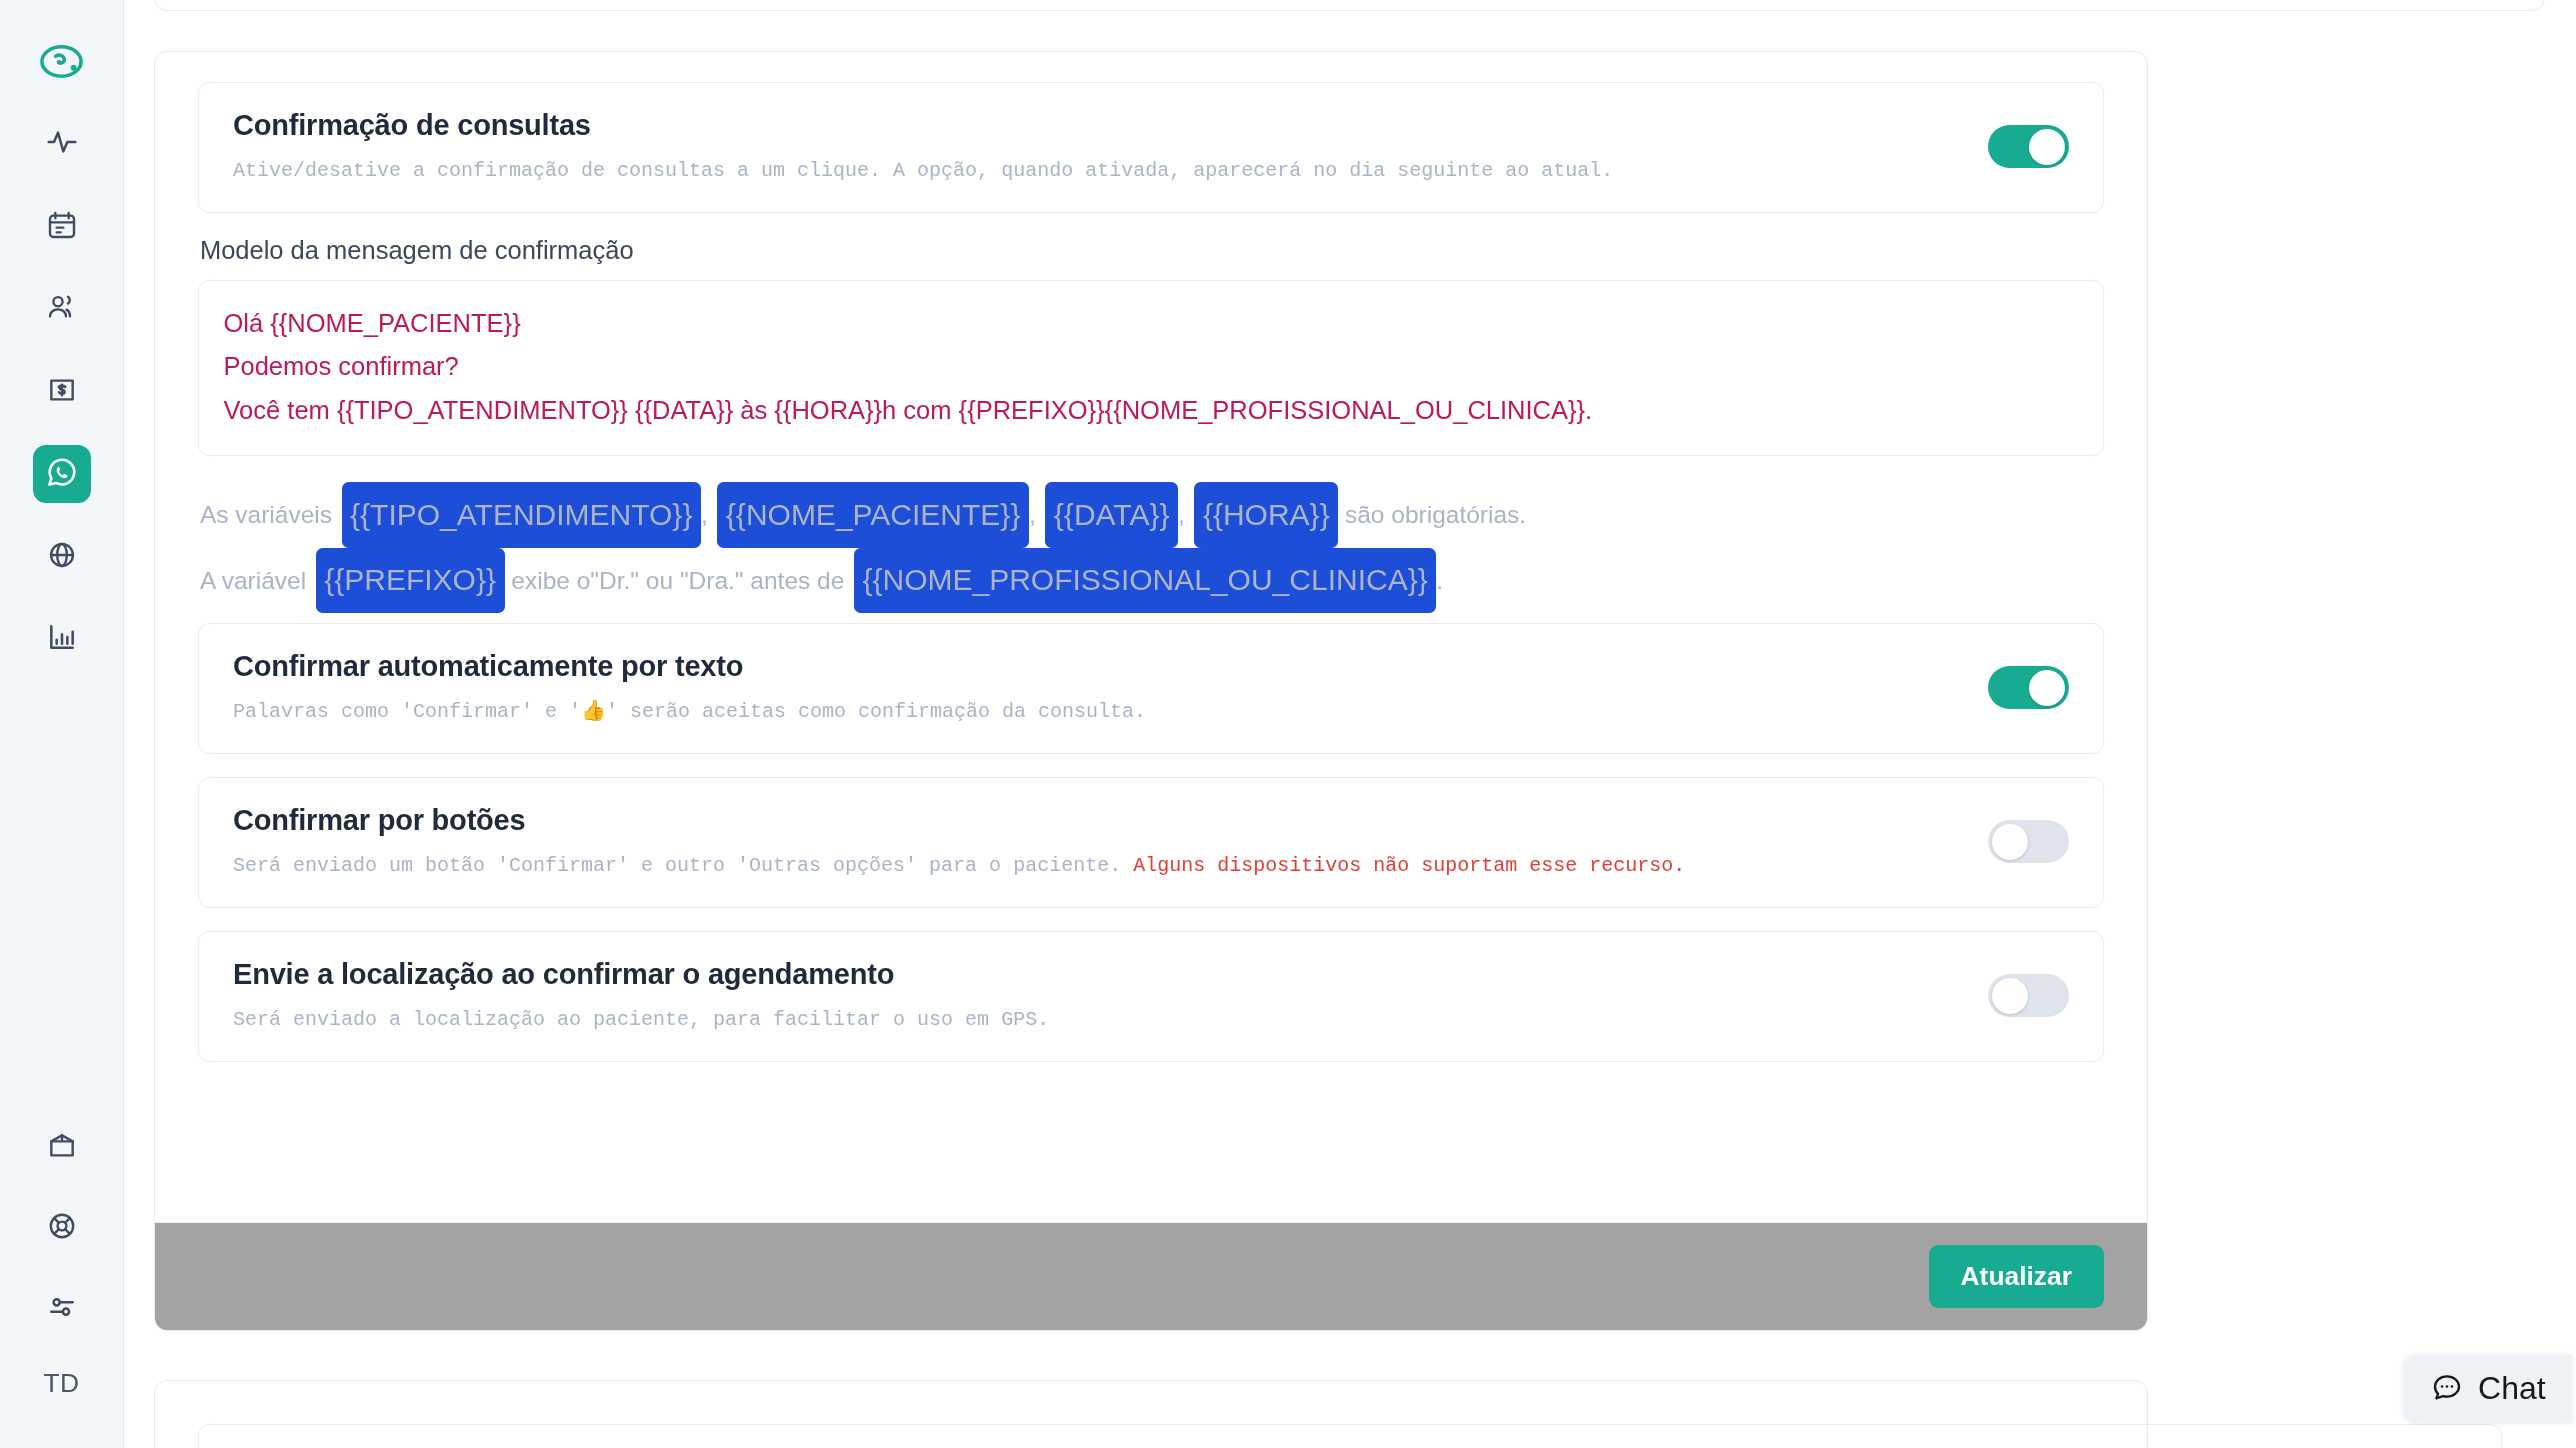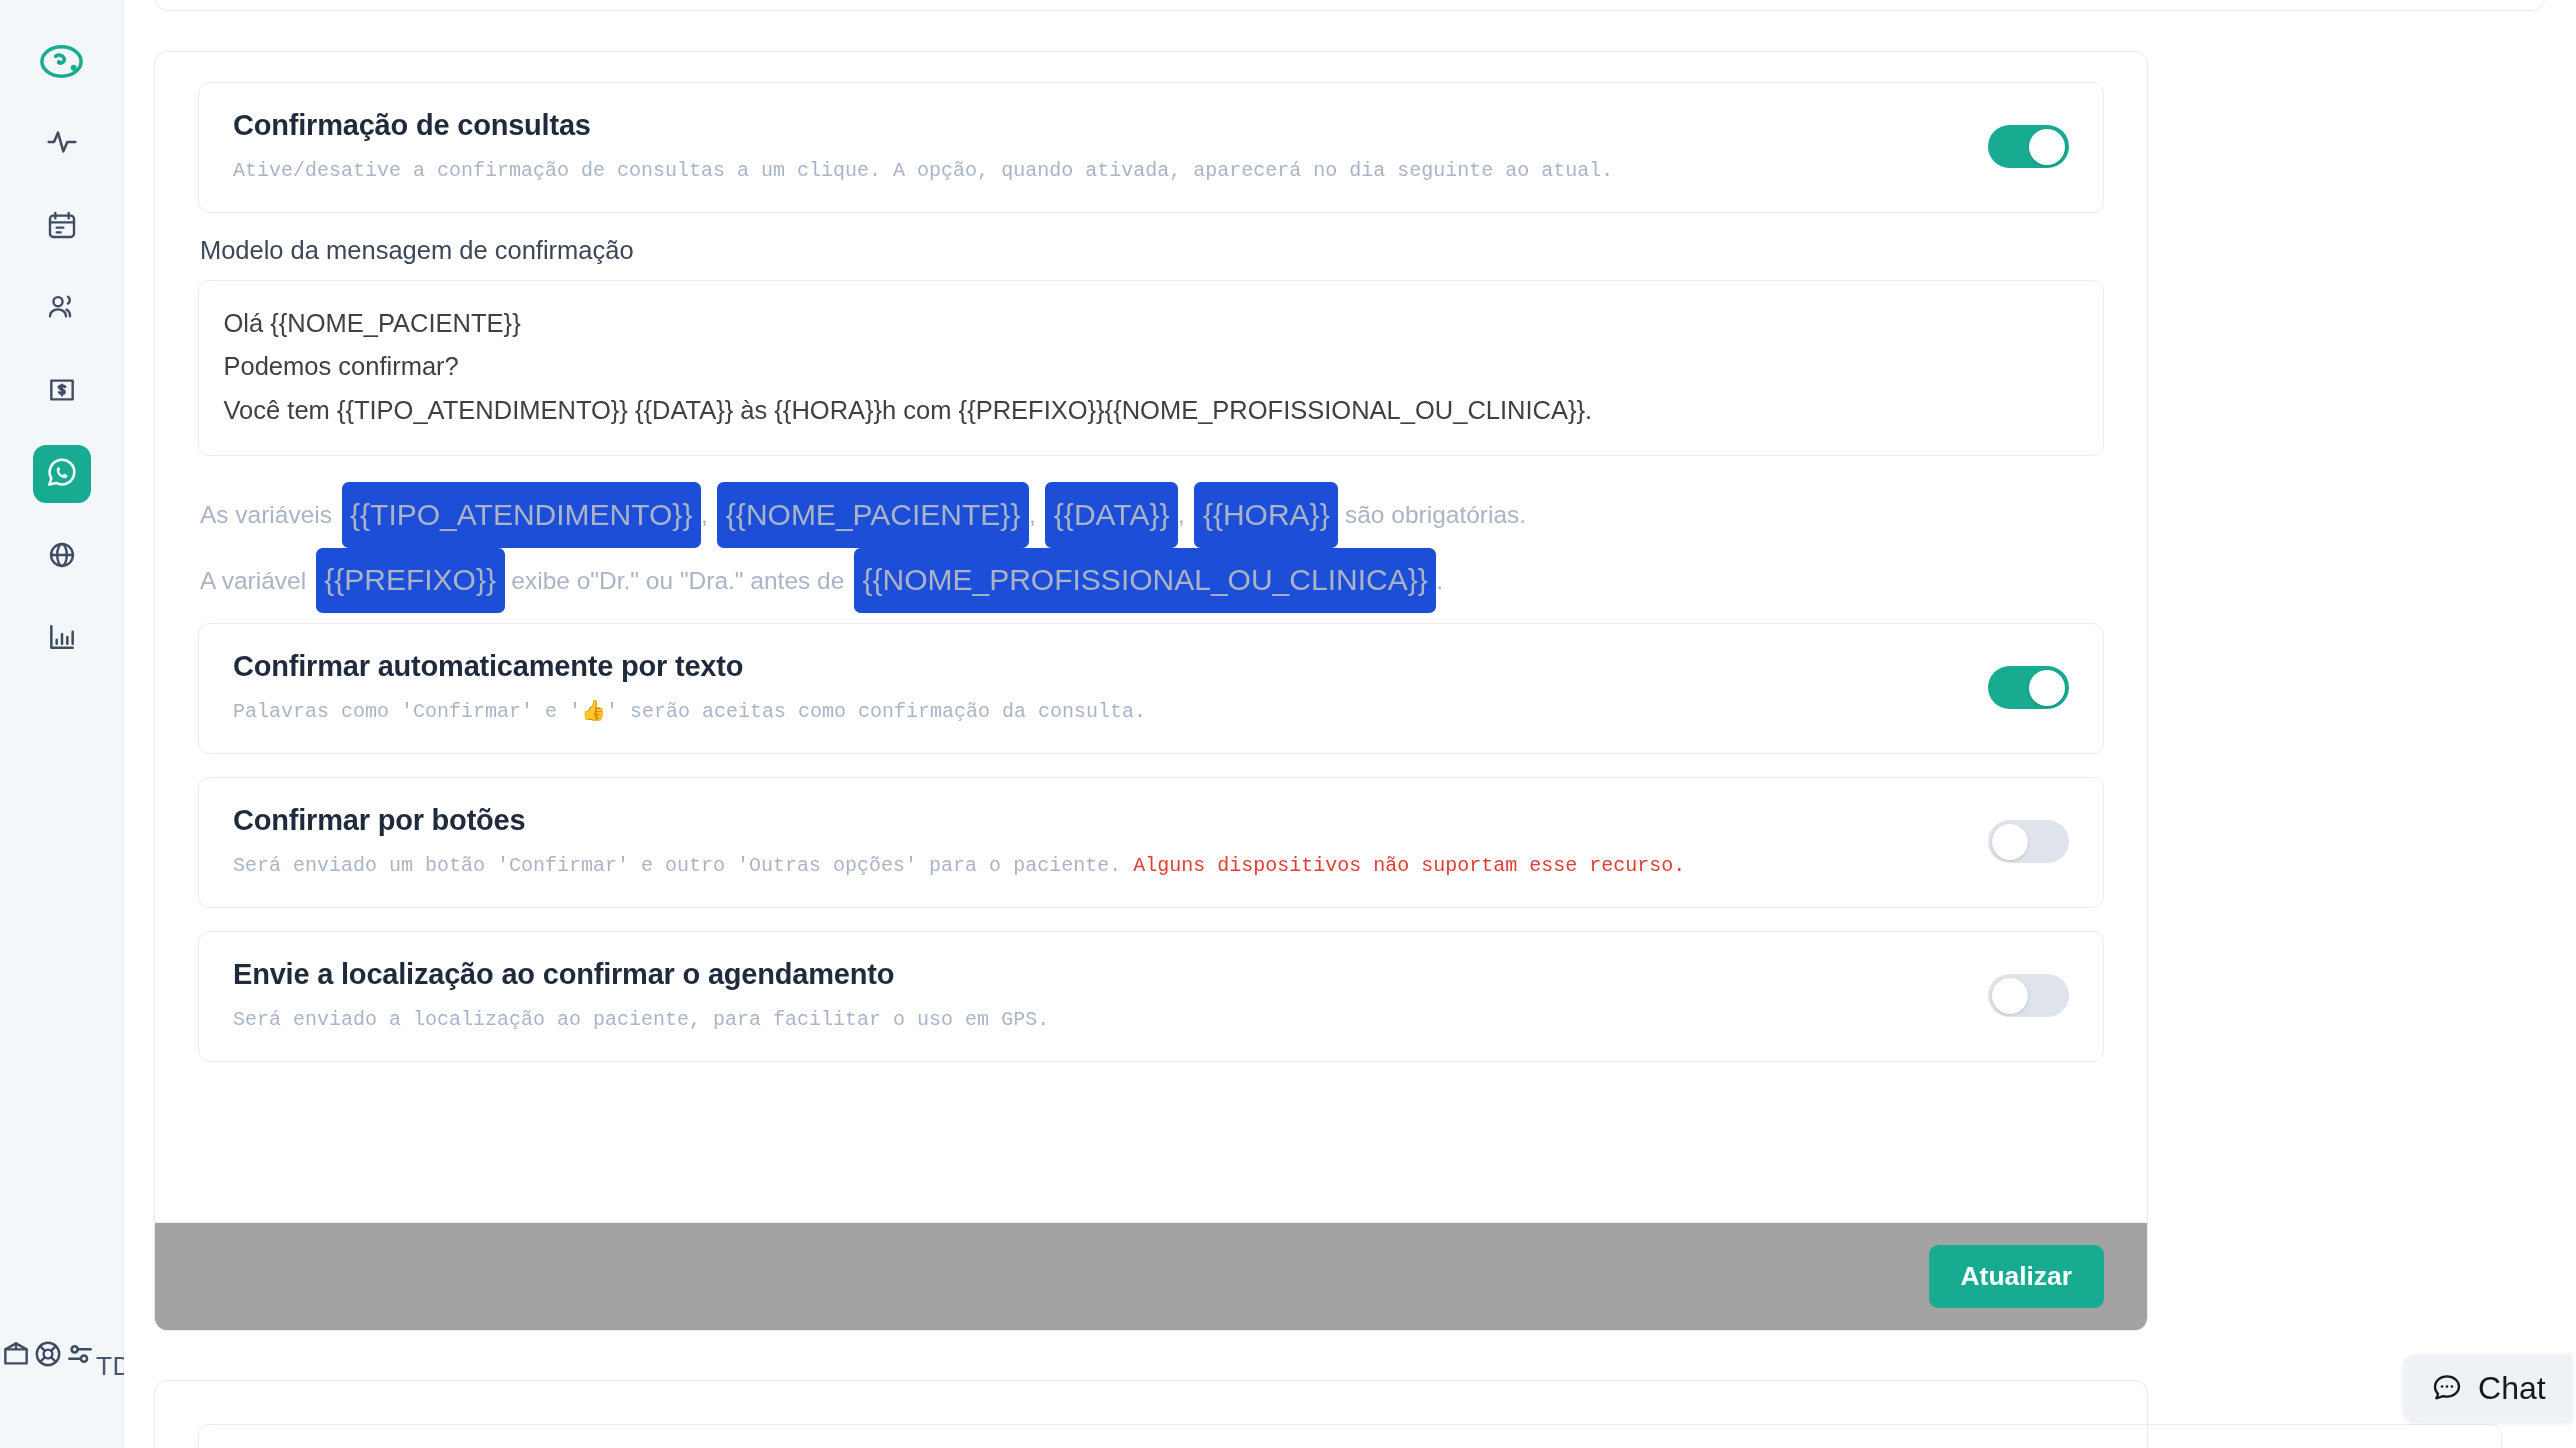--- a/index.html
+++ b/index.html
@@ -34,21 +34,21 @@
     margin-bottom: 24.5px;
     border-radius: 13.2px;
     display: flex; align-items: center; justify-content: center;
     color: #3f4c61;
     cursor: pointer;
   }
   .nav-item.active { background: #17ab91; color: #ffffff; }
   .nav-bottom {
     position: absolute;
     bottom: 41px; left: 0; right: 0;
-    display: flex; align-items: center;
+    display: flex; flex-direction: column; align-items: center;
   }
   .nav-bottom .nav-item { margin-bottom: 22.6px; }
   .avatar-initials {
     width: 58px; height: 47px;
     display: flex; align-items: center; justify-content: center;
     font-size: 26.4px; color: #49566b; letter-spacing: 0.5px;
     cursor: pointer;
   }
 
   
@@ -136,21 +136,21 @@
     padding-left: 1.9px;
   }
   .textarea-box {
     border: 0.9px solid #e9ecf1;
     border-radius: 11.3px;
     padding: 21px 24.5px 22.6px 24.5px;
     min-height: 151px;
   }
   .textarea-line {
     font-size: 25.5px;
-    color: #404040;
+    color: #be185d;
     line-height: 1.7;
     white-space: pre;
   }
   .hints { padding: 13.2px 1.9px 9.4px 1.9px; }
   .hint-line {
     font-size: 24.5px;
     color: #aab4c6;
     line-height: 2.0;
     display: flex;
     flex-wrap: wrap;

